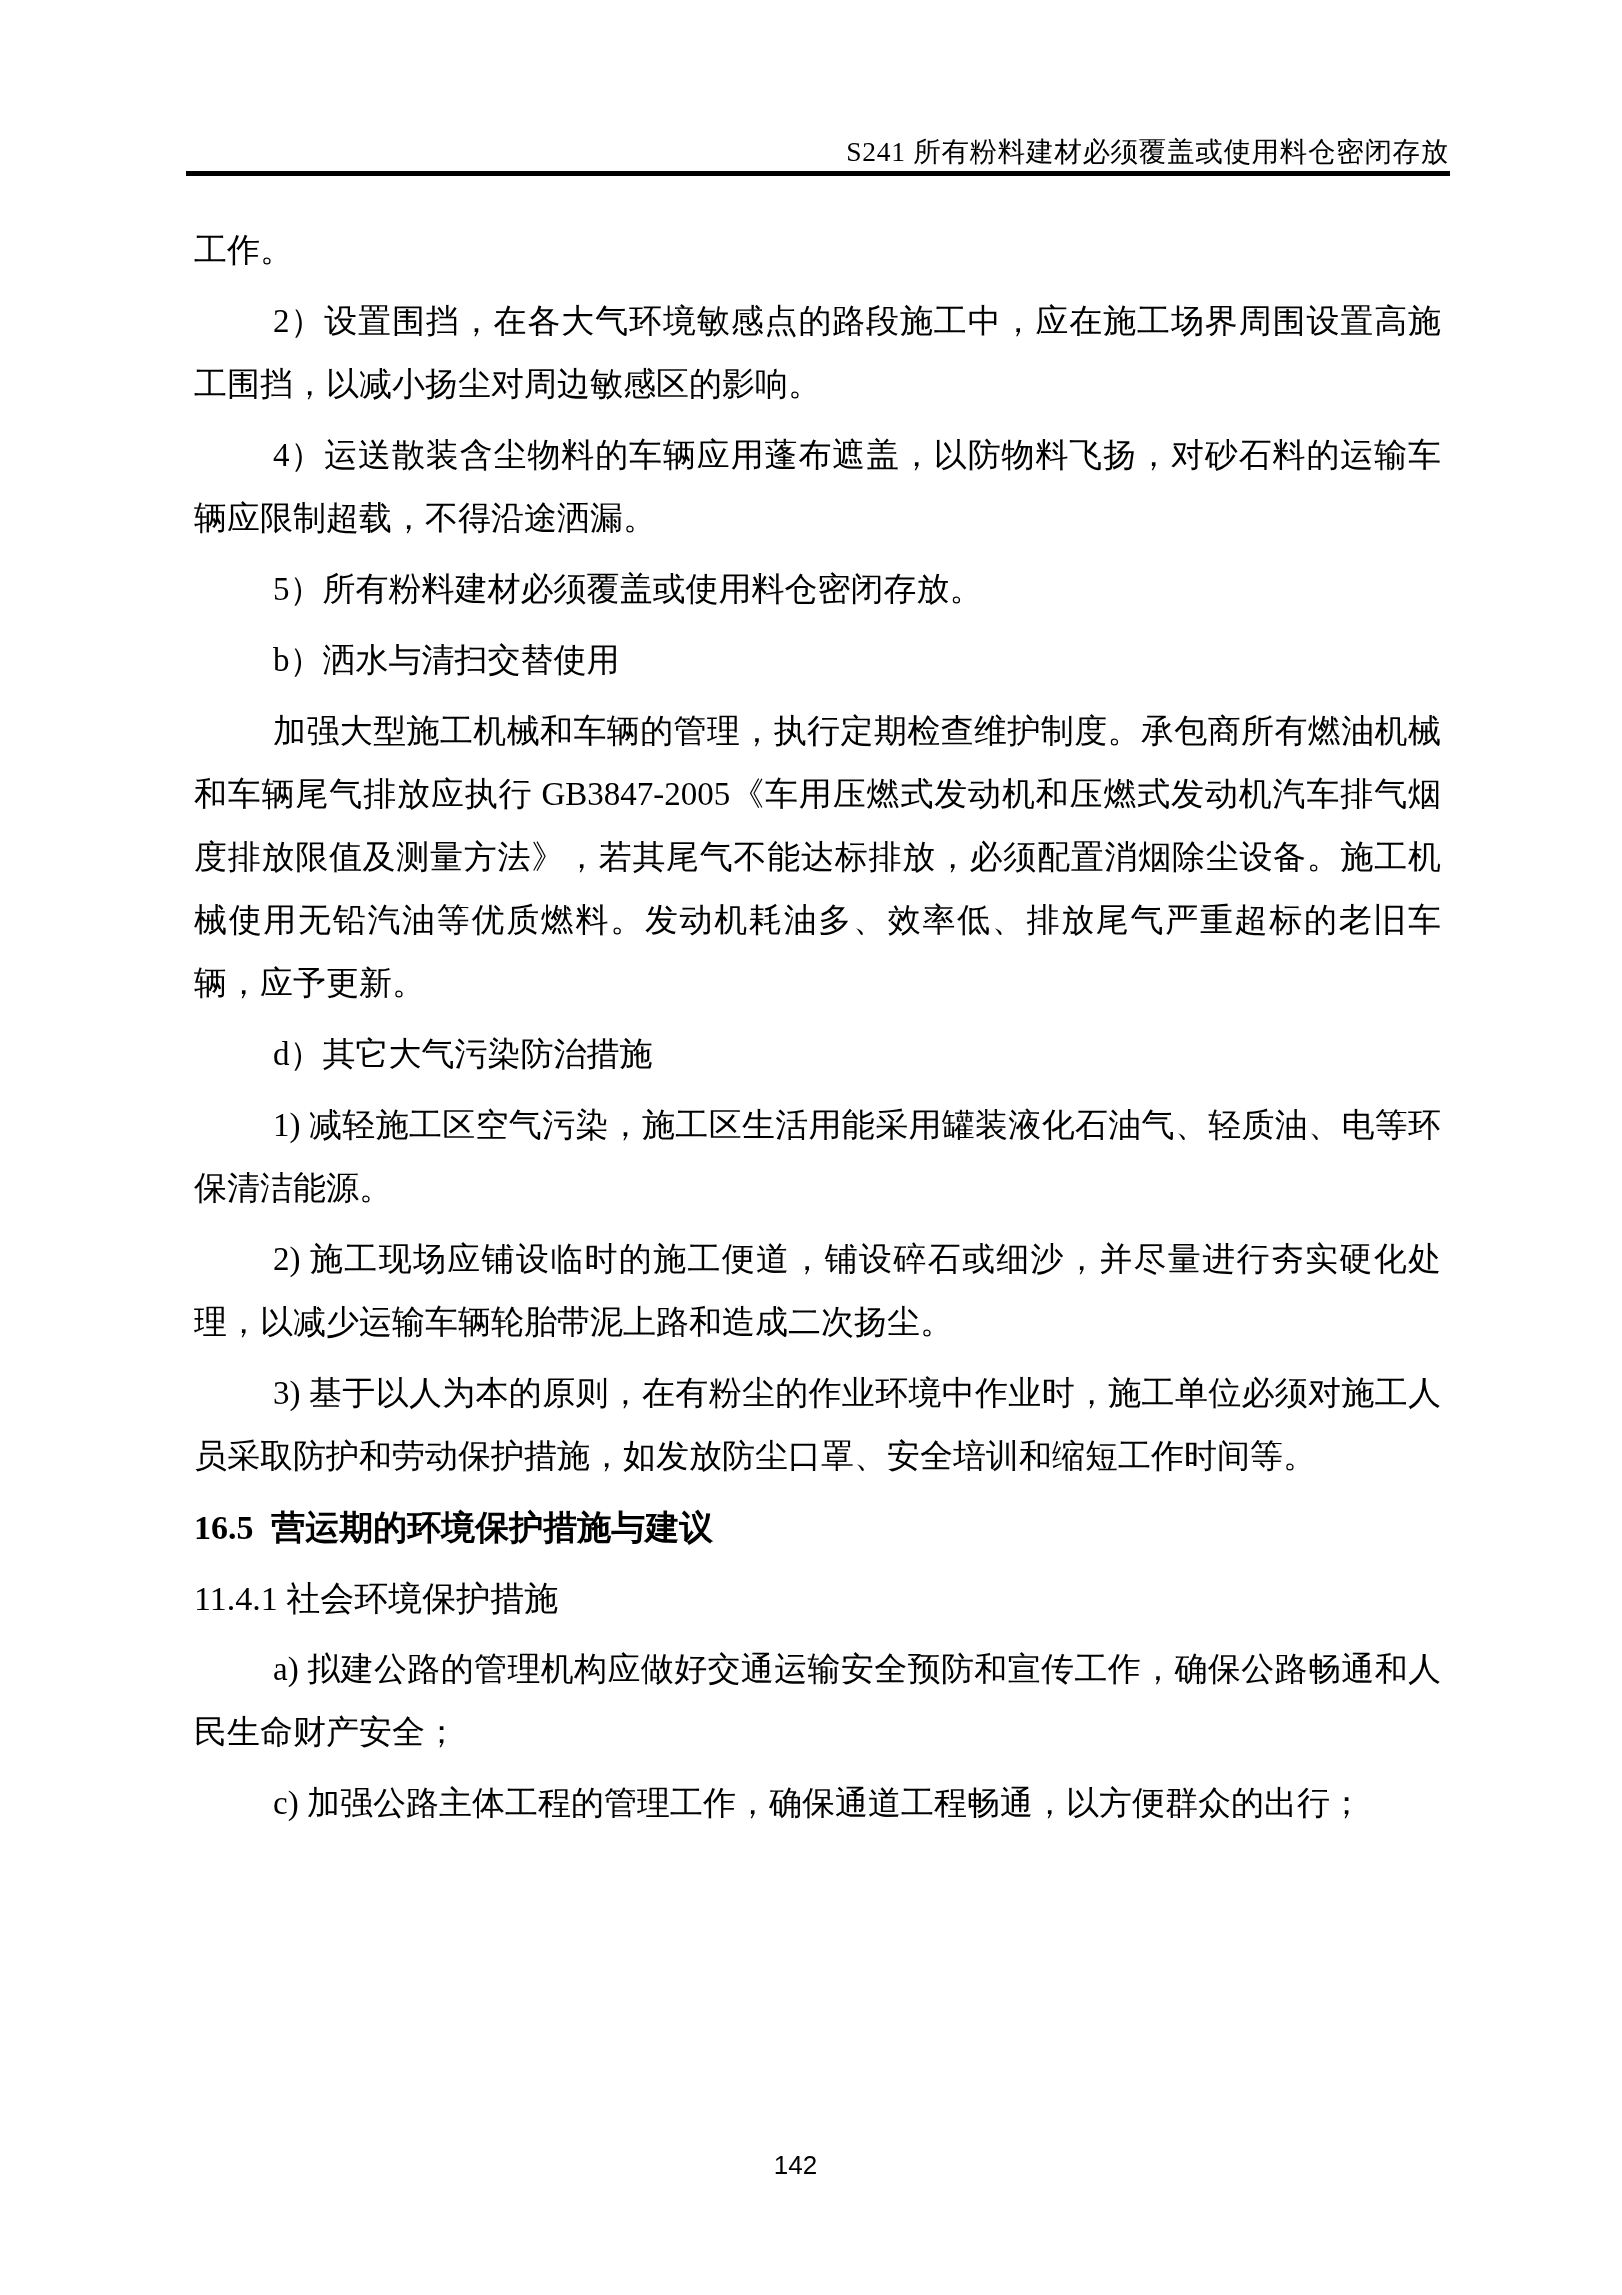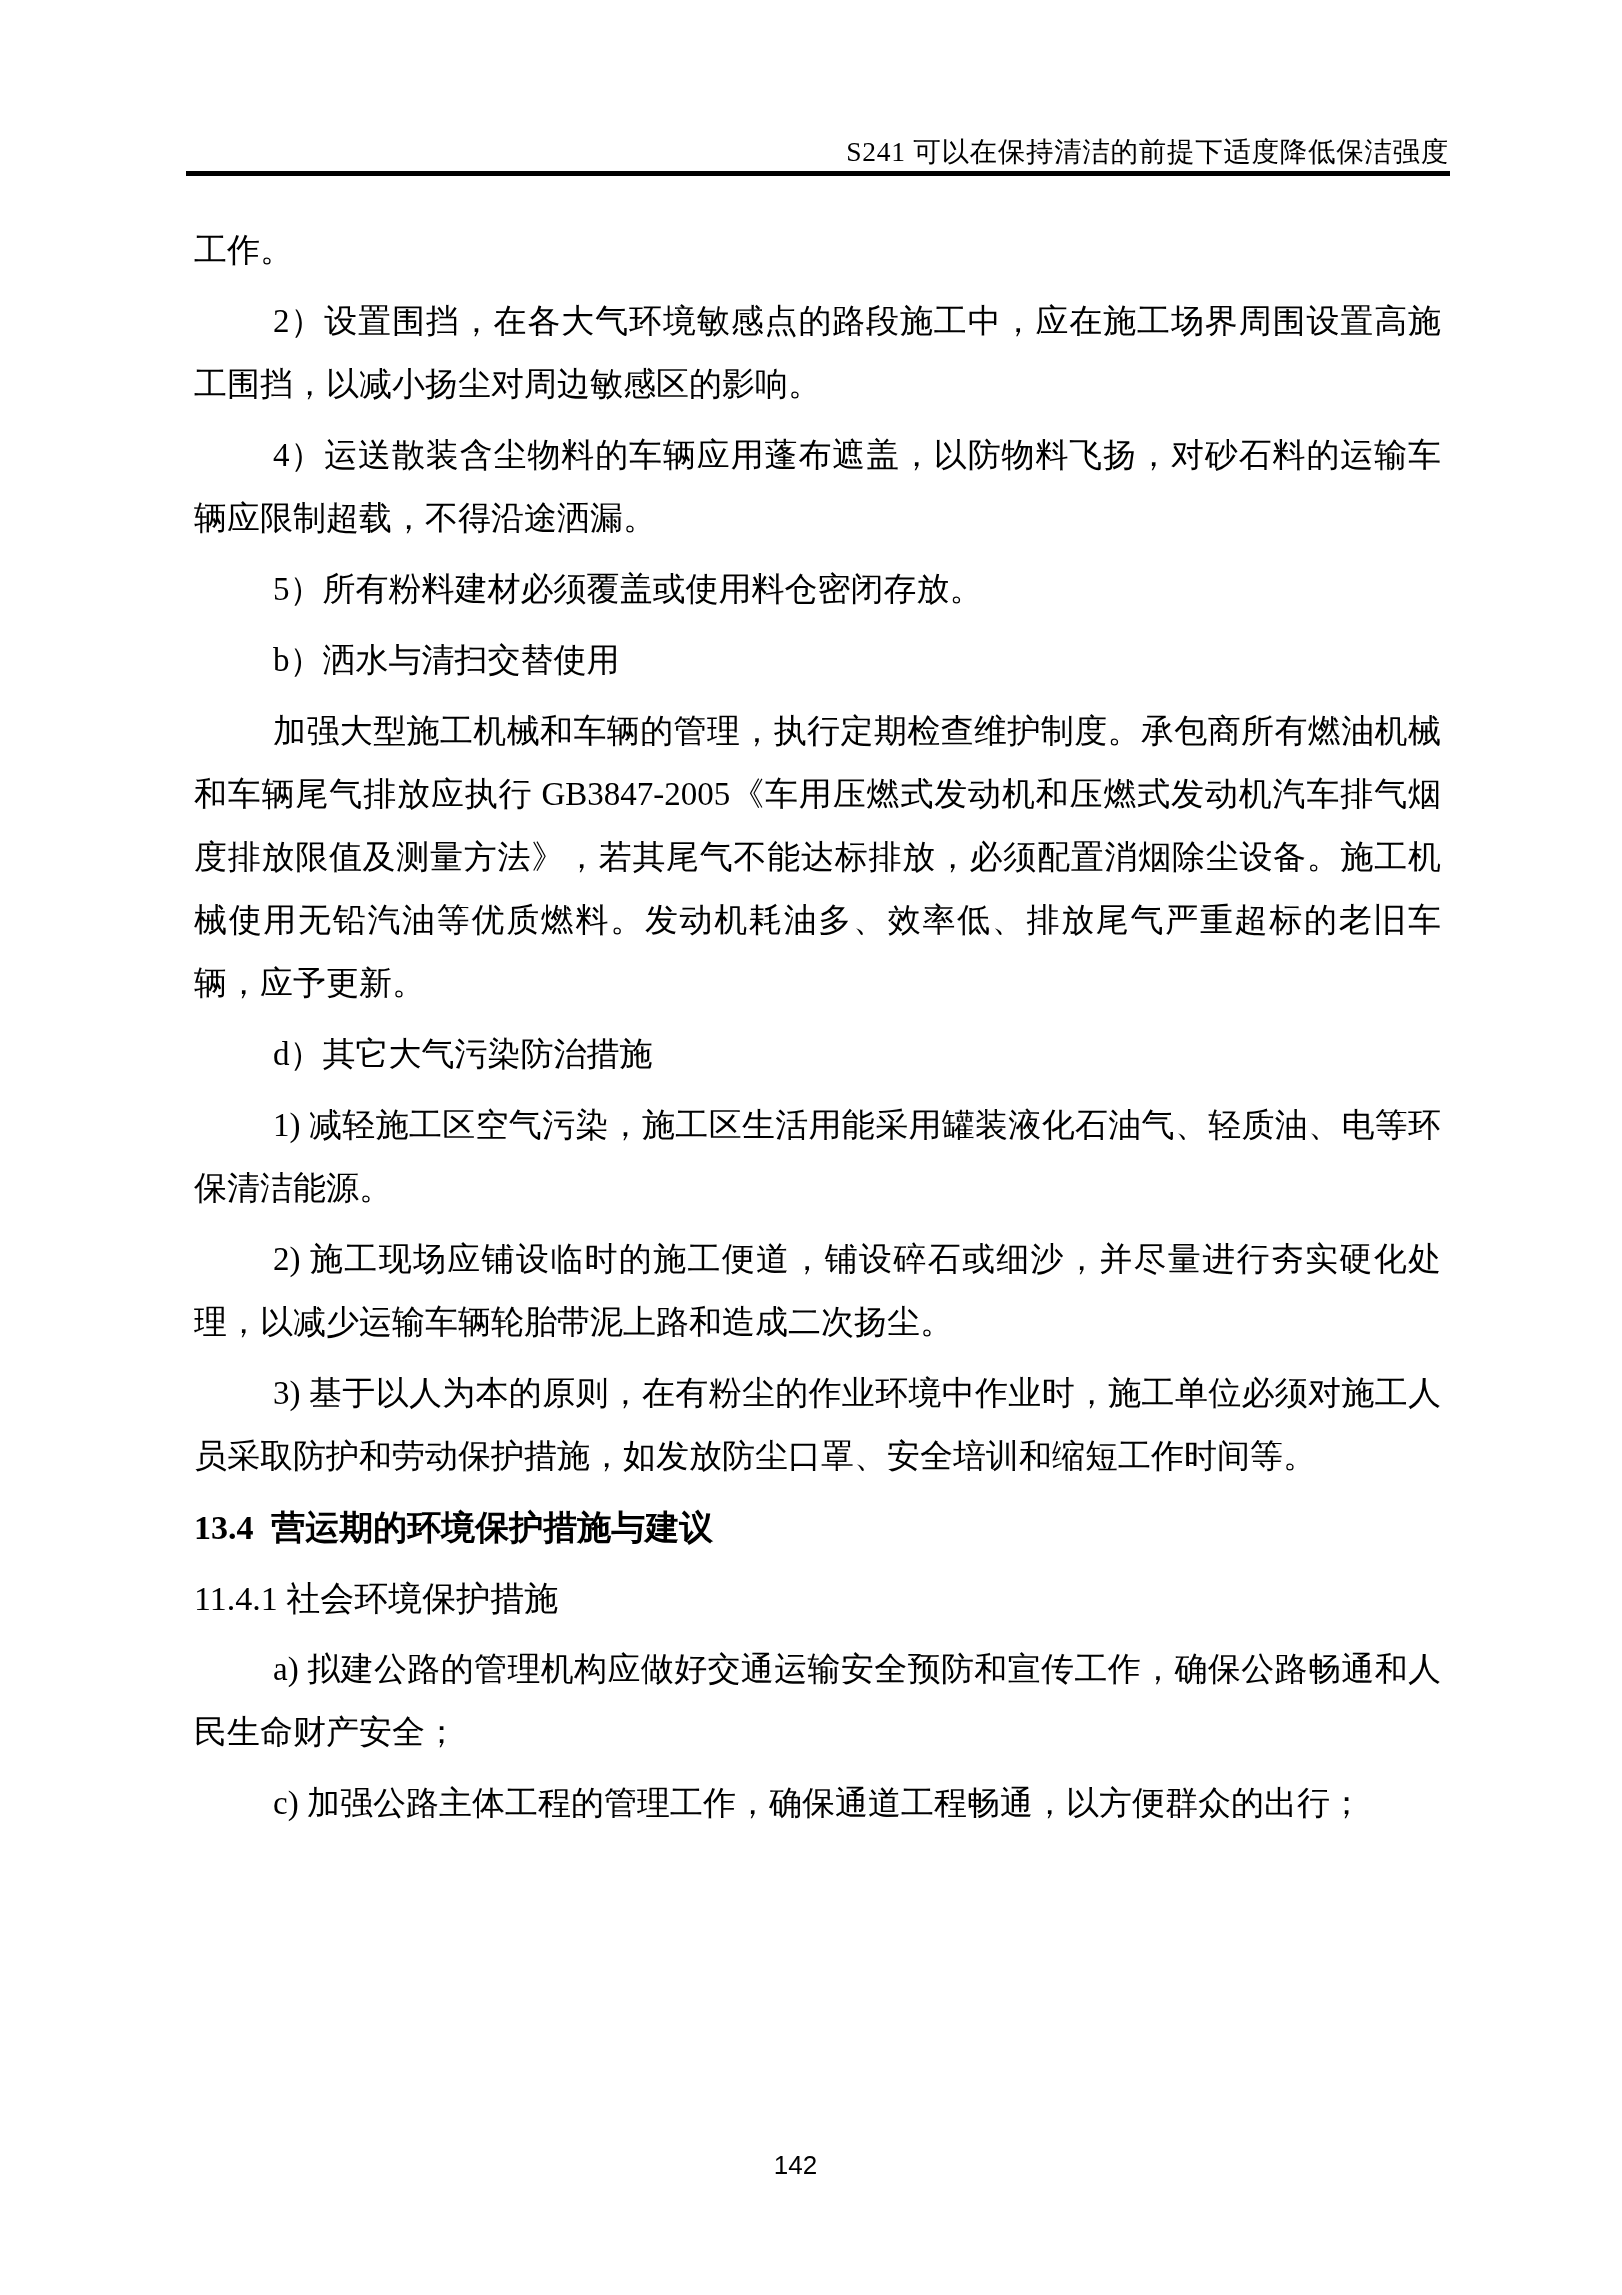--- a/index.html
+++ b/index.html
@@ -64,36 +64,36 @@
     font-size: 26px;
     font-family: "Liberation Sans", "DejaVu Sans", sans-serif;
   }
 </style>
 </head>
 <body>
 
 <div class="page">
 
   <div class="header">
-    <span>S241 可以在保持清洁的前提下适度降低保洁强度</span>
+    <span>S241 所有粉料建材必须覆盖或使用料仓密闭存放</span>
   </div>
   <div class="header-rule"></div>
 
   <div class="content">
     <p>工作。</p>
     <p class="indent">2）设置围挡，在各大气环境敏感点的路段施工中，应在施工场界周围设置高施工围挡，以减小扬尘对周边敏感区的影响。</p>
     <p class="indent">4）运送散装含尘物料的车辆应用蓬布遮盖，以防物料飞扬，对砂石料的运输车辆应限制超载，不得沿途洒漏。</p>
     <p class="indent">5）所有粉料建材必须覆盖或使用料仓密闭存放。</p>
     <p class="indent">b）洒水与清扫交替使用</p>
     <p class="indent">加强大型施工机械和车辆的管理，执行定期检查维护制度。承包商所有燃油机械和车辆尾气排放应执行 GB3847-2005《车用压燃式发动机和压燃式发动机汽车排气烟度排放限值及测量方法》，若其尾气不能达标排放，必须配置消烟除尘设备。施工机械使用无铅汽油等优质燃料。发动机耗油多、效率低、排放尾气严重超标的老旧车辆，应予更新。</p>
     <p class="indent">d）其它大气污染防治措施</p>
     <p class="indent">1) 减轻施工区空气污染，施工区生活用能采用罐装液化石油气、轻质油、电等环保清洁能源。</p>
     <p class="indent">2) 施工现场应铺设临时的施工便道，铺设碎石或细沙，并尽量进行夯实硬化处理，以减少运输车辆轮胎带泥上路和造成二次扬尘。</p>
     <p class="indent">3) 基于以人为本的原则，在有粉尘的作业环境中作业时，施工单位必须对施工人员采取防护和劳动保护措施，如发放防尘口罩、安全培训和缩短工作时间等。</p>
-    <p class="h1">13.4 营运期的环境保护措施与建议</p>
+    <p class="h1">16.5 营运期的环境保护措施与建议</p>
     <p class="h2">11.4.1 社会环境保护措施</p>
     <p class="indent">a) 拟建公路的管理机构应做好交通运输安全预防和宣传工作，确保公路畅通和人民生命财产安全；</p>
     <p class="indent">c) 加强公路主体工程的管理工作，确保通道工程畅通，以方便群众的出行；</p>
   </div>
 
   <div class="footer">
     <span>142</span>
   </div>
 
 </div>

